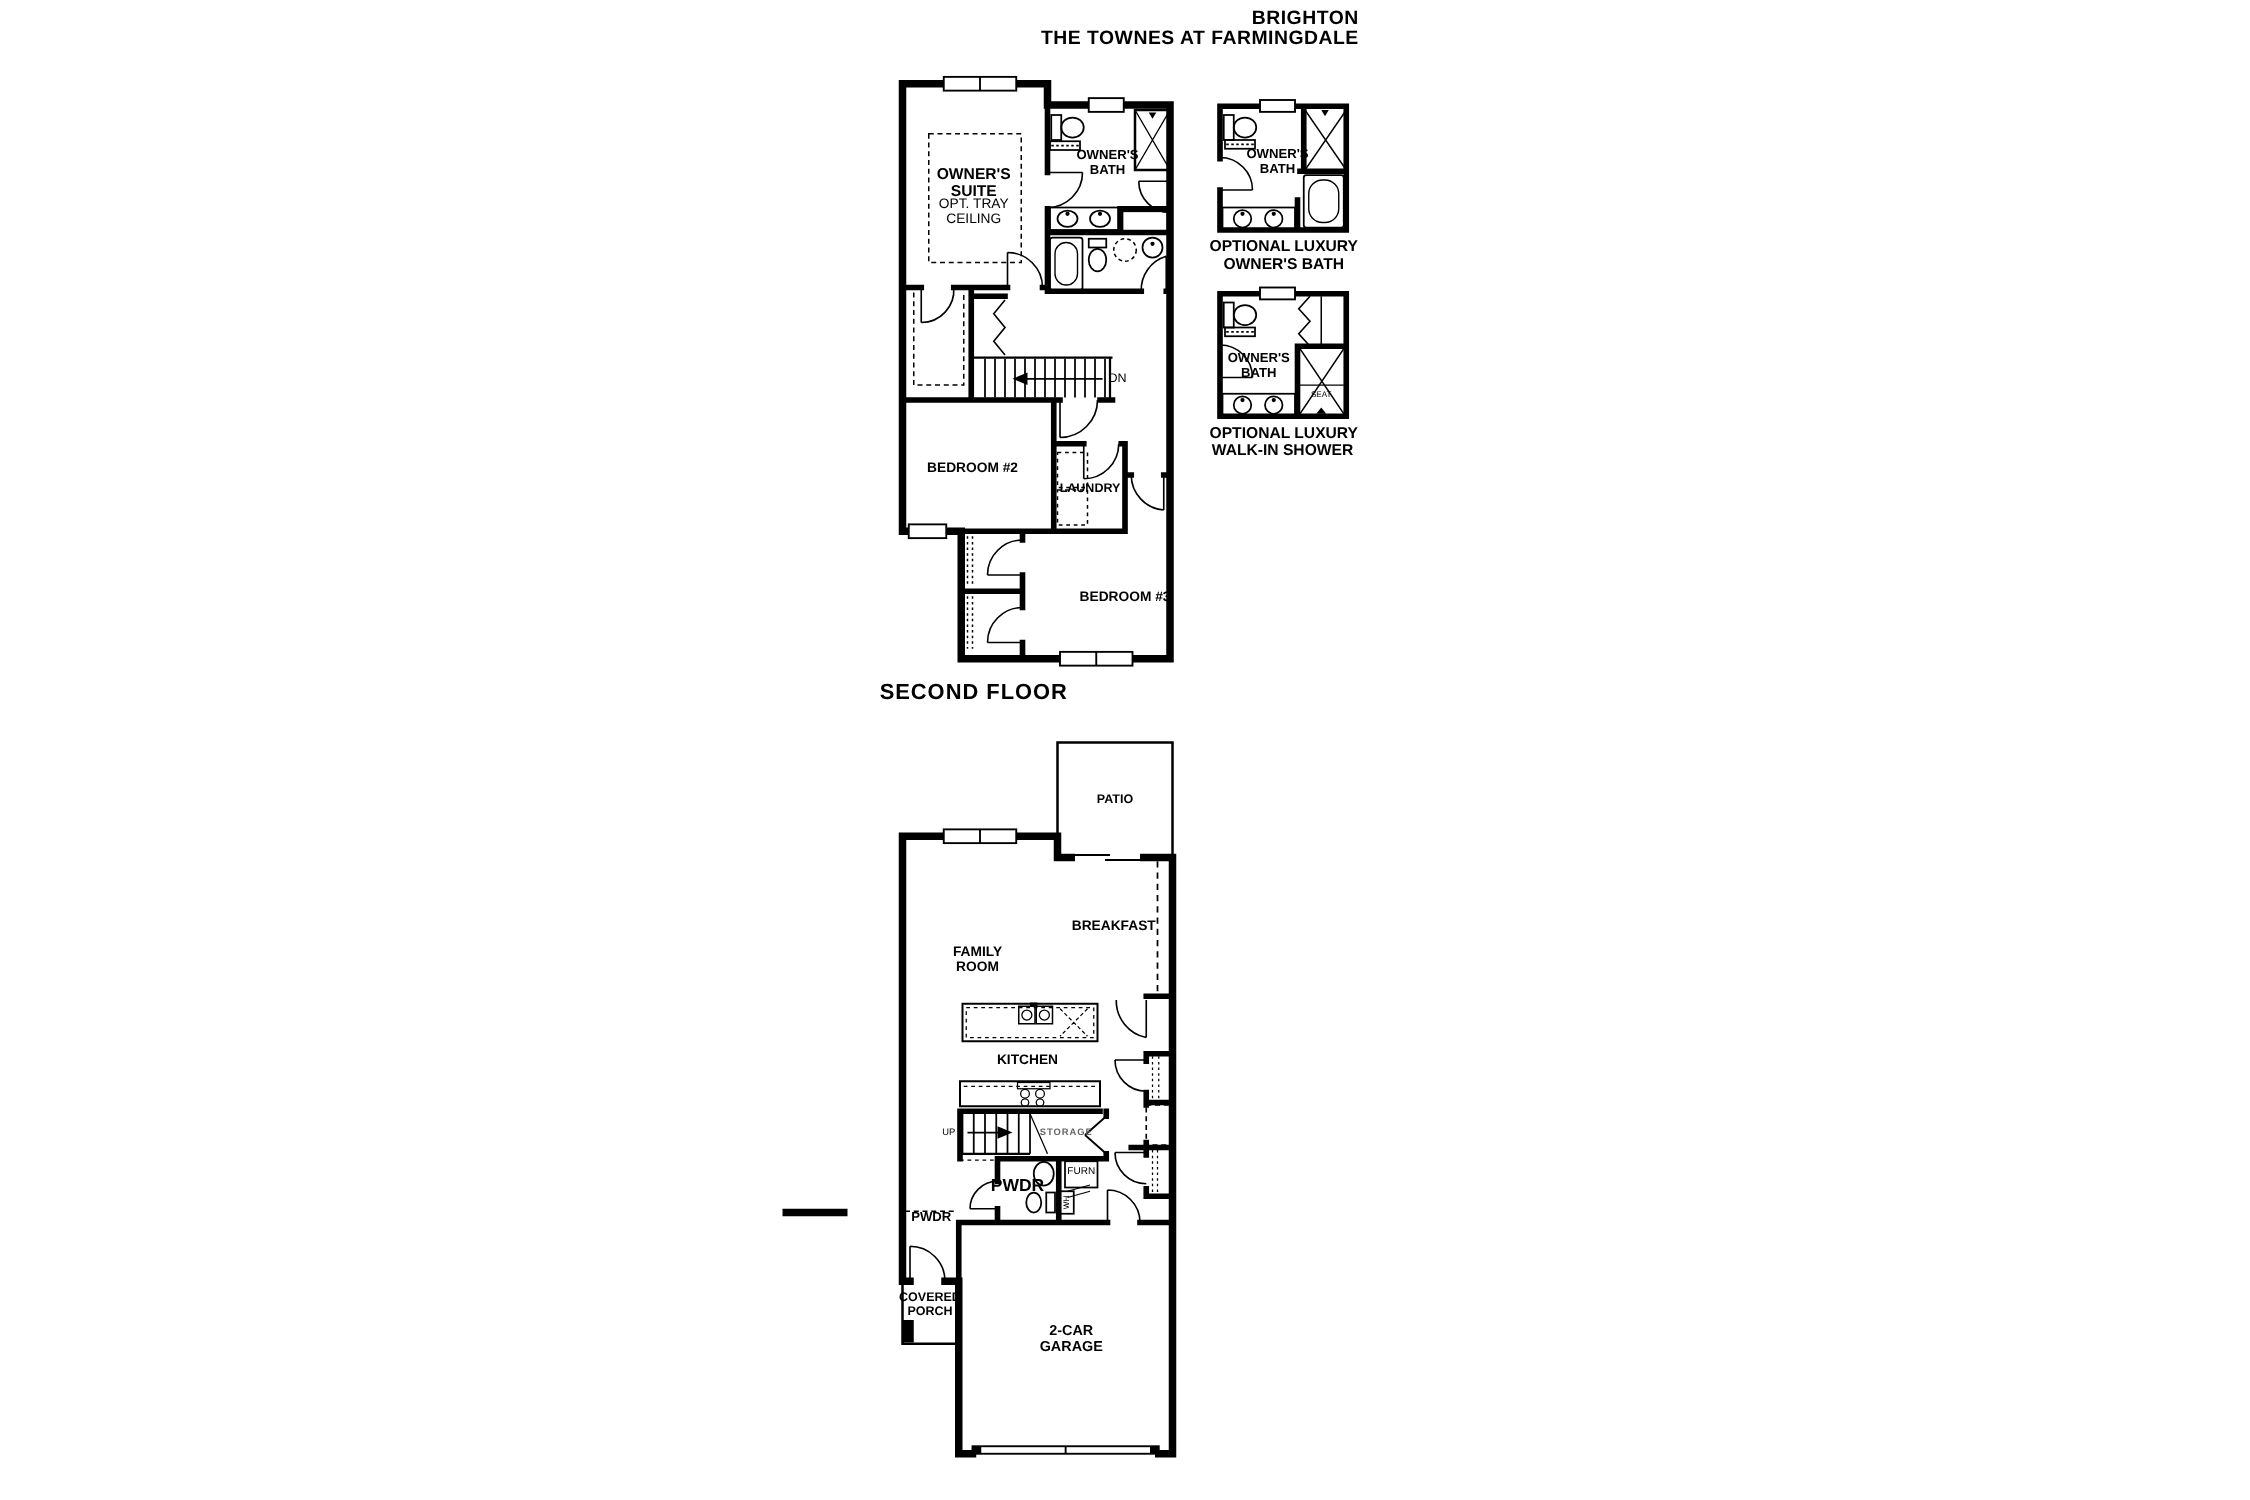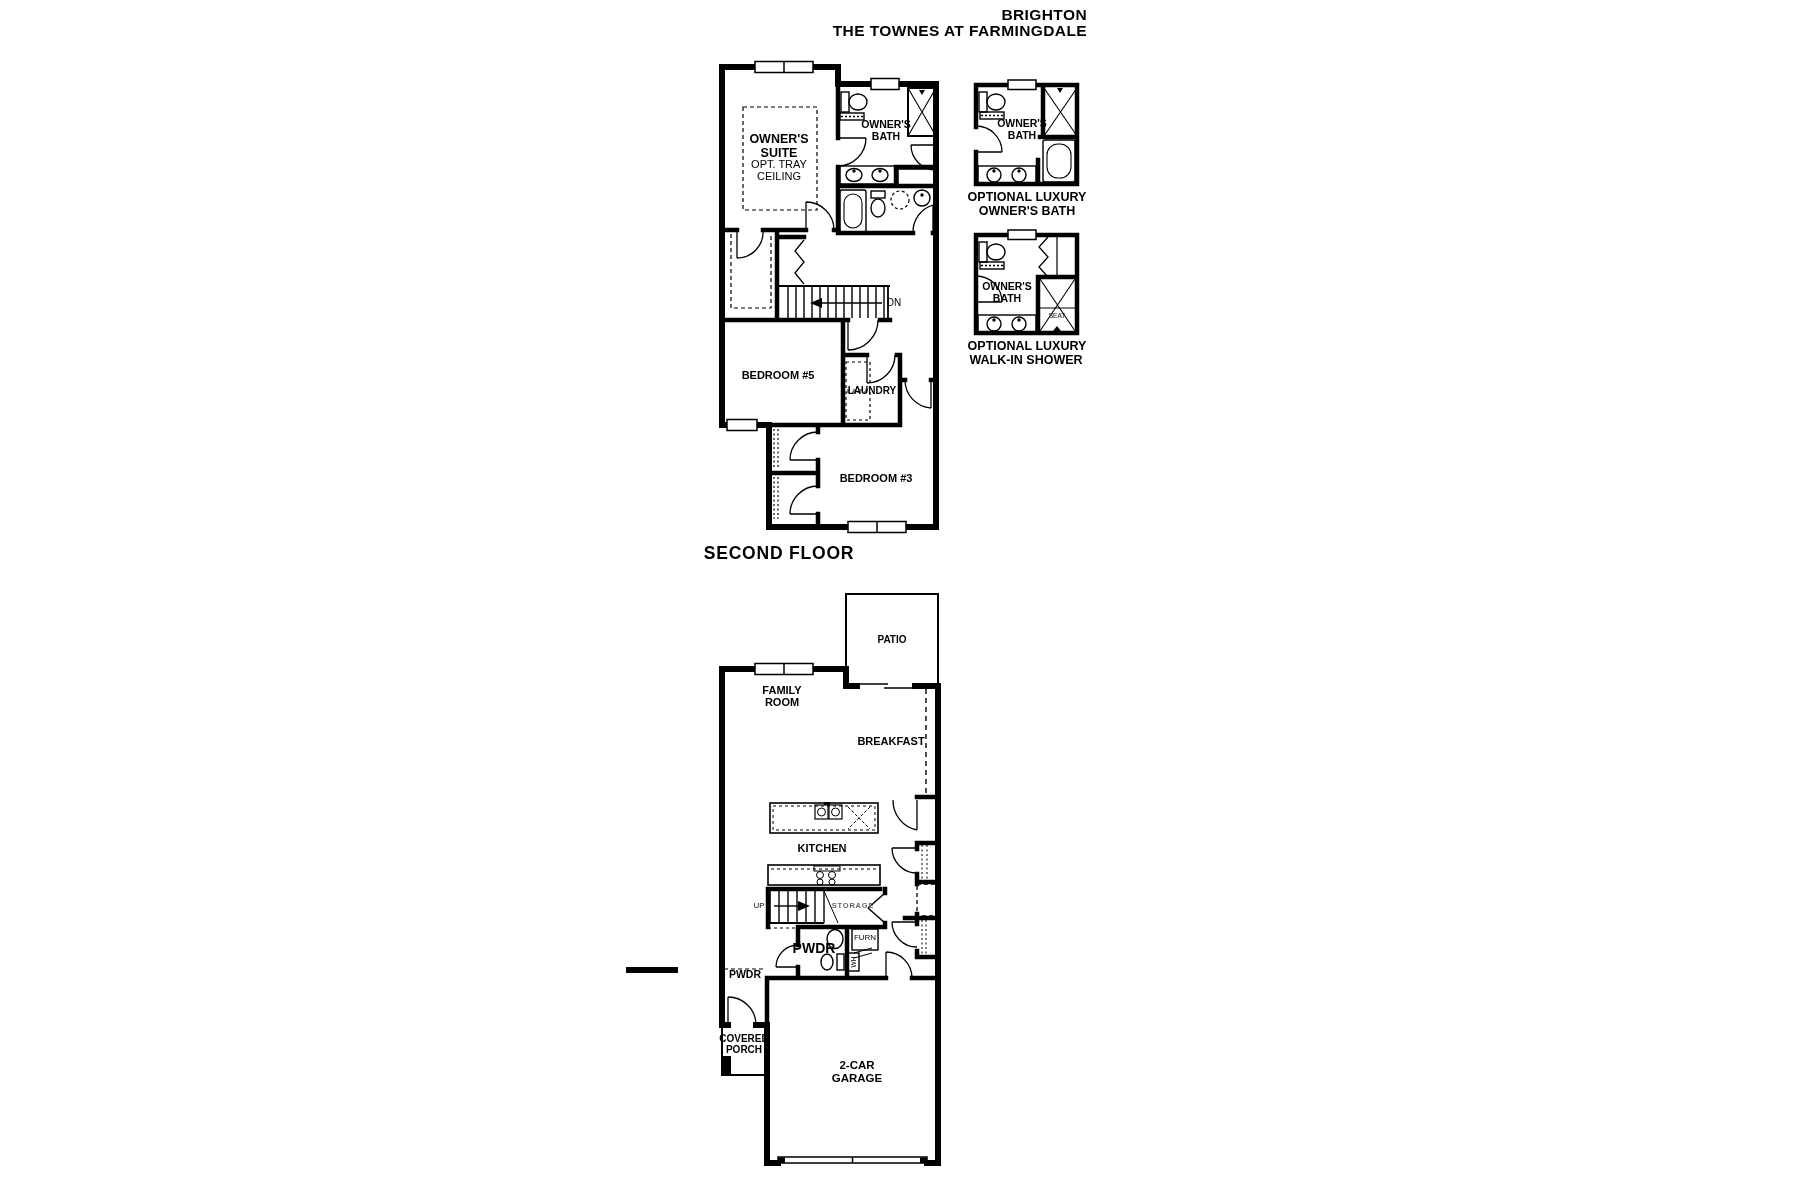--- a/index.html
+++ b/index.html
@@ -257,37 +257,37 @@
     </g>
   </g>
 </svg>
 
   <div class="rt" style="right:713px;top:6px;font-size:15.5px;letter-spacing:0.4px;">BRIGHTON</div>
   <div class="rt" style="right:713px;top:22px;font-size:15.5px;letter-spacing:0.4px;">THE TOWNES AT FARMINGDALE</div>
 
   <div class="lbl wrap" style="left:779px;top:146px;width:84px;font-size:12.5px;">OWNER'S SUITE</div>
   <div class="lbl wrap" style="left:779px;top:170px;width:62px;font-size:11px;font-weight:normal;">OPT. TRAY CEILING</div>
   <div class="lbl wrap" style="left:886px;top:131px;width:62px;font-size:10.5px;">OWNER'S BATH</div>
-  <div class="lbl" style="left:778px;top:375px;font-size:11px;">BEDROOM #5</div>
+  <div class="lbl" style="left:778px;top:375px;font-size:11px;">BEDROOM #2</div>
   <div class="lbl" style="left:872px;top:391px;font-size:10px;">LAUNDRY</div>
-  <div class="lbl" style="left:876px;top:478px;font-size:11px;">BEDROOM #3</div>
+  <div class="lbl" style="left:876px;top:478px;font-size:11px;padding-left:48px;">BEDROOM #3</div>
   <div class="lbl" style="left:894px;top:303px;font-size:10px;font-weight:normal;">DN</div>
   <div class="lbl" style="left:779px;top:554px;font-size:17.5px;letter-spacing:0.8px;">SECOND FLOOR</div>
 
   <div class="lbl wrap" style="left:1022px;top:130px;width:62px;font-size:10.5px;">OWNER'S BATH</div>
   <div class="lbl" style="left:1027px;top:197px;font-size:12.5px;">OPTIONAL LUXURY</div>
   <div class="lbl" style="left:1027px;top:211px;font-size:12.5px;">OWNER'S BATH</div>
 
   <div class="lbl wrap" style="left:1007px;top:293px;width:62px;font-size:10.5px;">OWNER'S BATH</div>
   <div class="lbl" style="left:1057px;top:316px;font-size:6.5px;font-weight:normal;">SEAT</div>
   <div class="lbl" style="left:1027px;top:346px;font-size:12.5px;">OPTIONAL LUXURY</div>
   <div class="lbl" style="left:1026px;top:360px;font-size:12.5px;">WALK-IN SHOWER</div>
 
   <div class="lbl" style="left:892px;top:640px;font-size:10px;">PATIO</div>
-  <div class="lbl wrap" style="left:782px;top:696px;width:58px;font-size:11px;">FAMILY ROOM</div>
+  <div class="lbl wrap" style="left:782px;top:768px;width:58px;font-size:11px;">FAMILY ROOM</div>
   <div class="lbl" style="left:891px;top:741px;font-size:11px;">BREAKFAST</div>
   <div class="lbl" style="left:822px;top:848px;font-size:11px;">KITCHEN</div>
   <div class="lbl" style="left:759px;top:906px;font-size:7.5px;font-weight:normal;">UP</div>
   <div class="lbl muted" style="left:853px;top:906px;font-size:7.5px;letter-spacing:0.8px;">STORAGE</div>
   <div class="lbl" style="left:814px;top:949px;font-size:14px;">PWDR</div>
   <div class="lbl" style="left:865px;top:938px;font-size:8px;font-weight:normal;">FURN</div>
   <div class="lbl rot" style="left:853.5px;top:962px;font-size:6.5px;font-weight:normal;">WH</div>
   <div class="lbl" style="left:745px;top:975px;font-size:10.5px;">PWDR</div>
   <div class="lbl wrap" style="left:744px;top:1044px;width:54px;font-size:10px;">COVERED PORCH</div>
   <div class="lbl wrap" style="left:857px;top:1072px;width:64px;font-size:11.5px;">2-CAR GARAGE</div>

